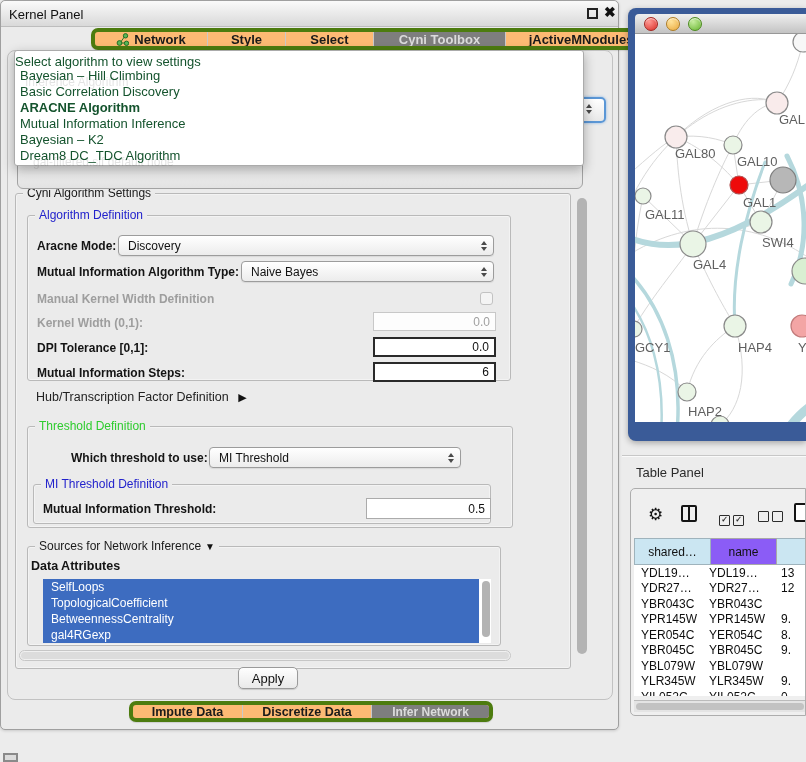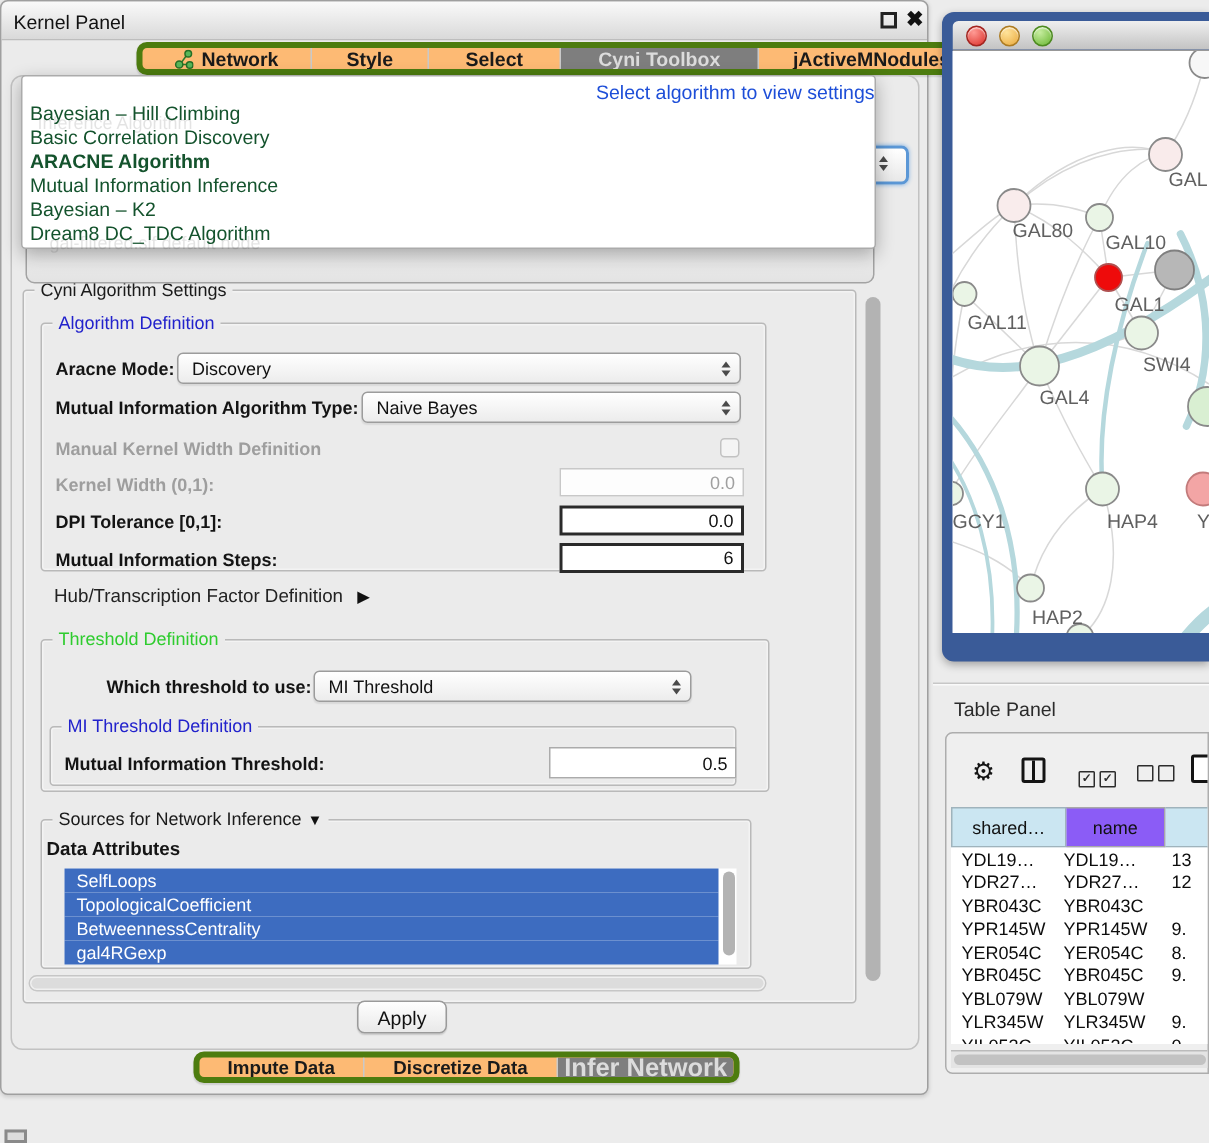--- a/index.html
+++ b/index.html
@@ -23,21 +23,21 @@
           color:#1a1a1a;border-right:1px solid #c9c9c9;padding:0 12px;white-space:nowrap}
   .tabseg:last-child{border-right:none}
   .tabseg.dark{background:#7e7e7e;color:#dcdcdc}
 
   .content-panel{left:6px;top:49px;width:606px;height:650px;border:1px solid #c2c2c2;
        border-radius:8px;background:#ebebeb}
 
   
   .dropdown{left:13px;top:49px;width:570px;height:116px;background:#fff;border:1px solid #ababab;
        border-radius:3px;box-shadow:0 4px 12px rgba(0,0,0,.3);z-index:20}
-  .dd-placeholder{left:0;top:3px;width:100%;text-align:right;font-size:13px;color:#1d4ed8}
+  .dd-placeholder{left:0;top:3px;width:100%;text-align:left;font-size:13px;color:#14532d}
   .dd-item{left:5px;width:540px;height:16px;font-size:13px;color:#14532d;line-height:16px}
   .dd-item.bold{font-weight:bold}
   .ghost{color:#333;opacity:.13;font-size:12px;pointer-events:none}
 
   .combo-fragment{left:577px;top:96px;width:28px;height:26px;border:2px solid #5b97d6;border-radius:5px;
        background:linear-gradient(#fff,#e8e8e8);box-shadow:0 0 3px #86b4e4;z-index:4}
   .partial-combo{left:16px;top:150px;width:566px;height:38px;border:1px solid #a3a3a3;border-radius:6px;
        background:linear-gradient(#f7f7f7,#e3e3e3);z-index:1}
 
   
@@ -263,21 +263,21 @@
     <span>Apply</span>
   </div>
 
   <div class="abs tabcap" style="left:128px;top:700px;height:21px">
     <div class="tabseg" style="width:85px;font-size:12.5px">
       <span>Impute Data</span>
     </div>
     <div class="tabseg" style="width:104px;font-size:12.5px">
       <span>Discretize Data</span>
     </div>
-    <div class="tabseg dark" style="width:93px;font-size:17px">
+    <div class="tabseg dark" style="width:93px;font-size:12px">
       <span>Infer Network</span>
     </div>
   </div>
 </div>
 
 <div class="abs net-frame">
   <div class="abs net-titlebar">
     <span class="tl red"></span>
     <span class="tl yellow"></span>
     <span class="tl green"></span>

